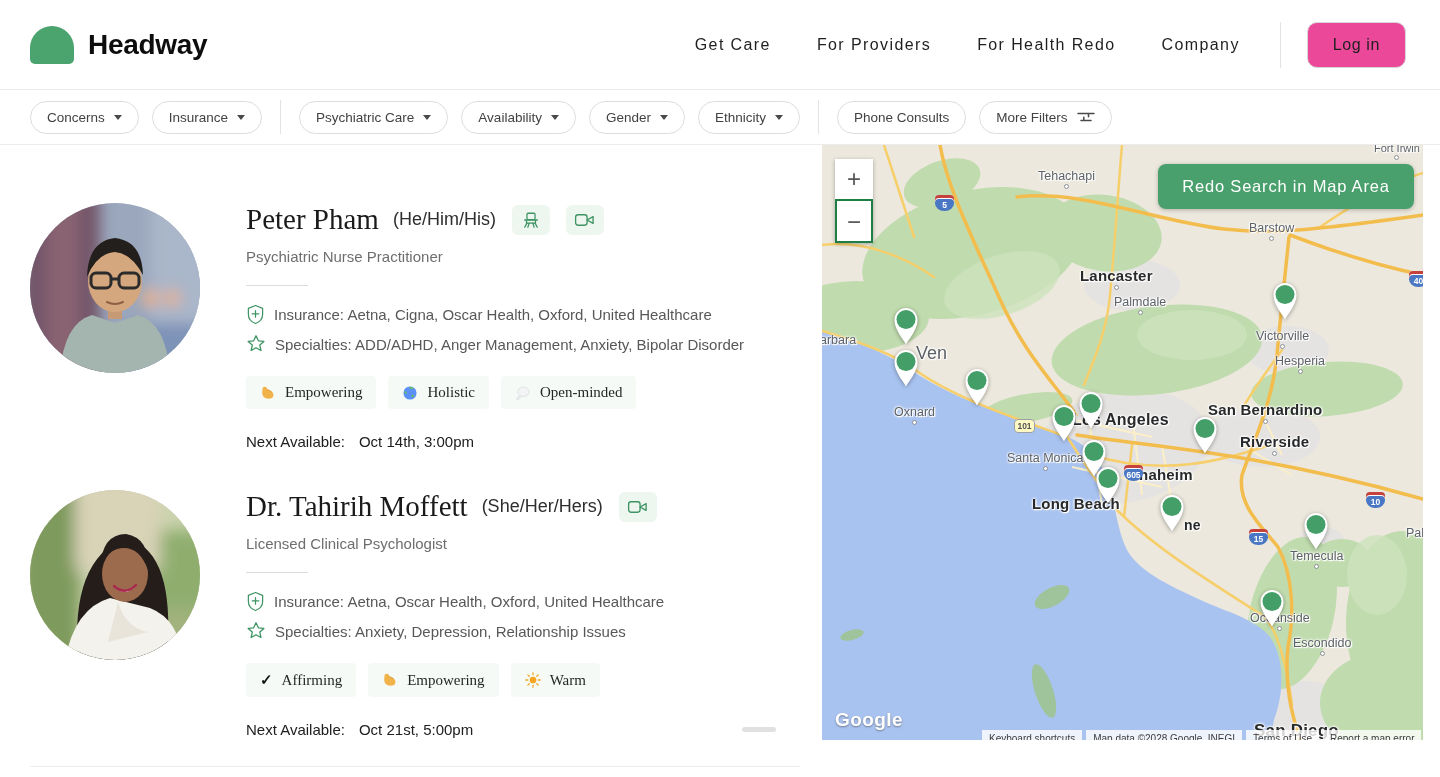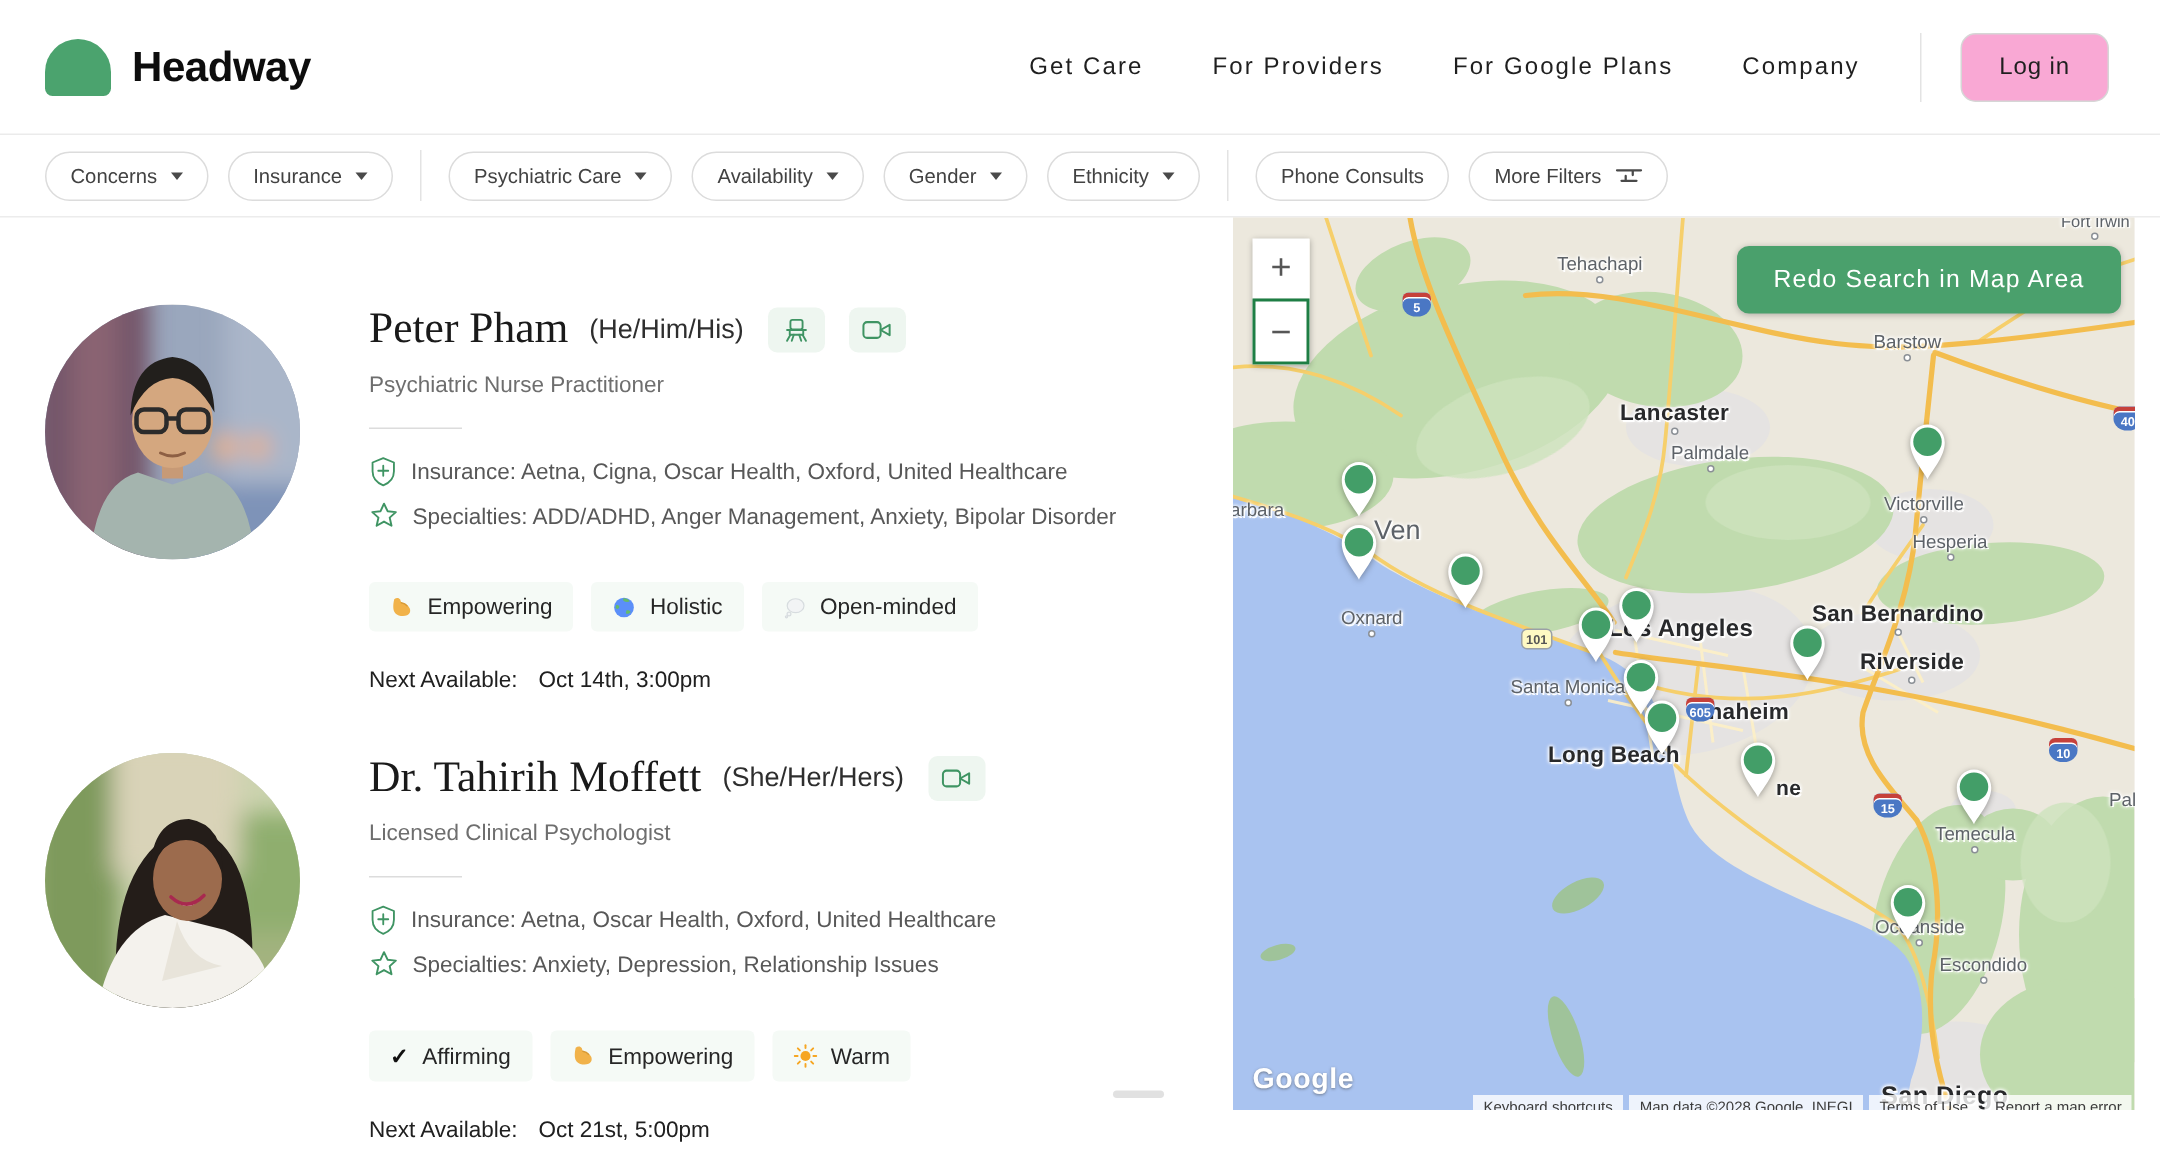--- a/index.html
+++ b/index.html
@@ -9,21 +9,21 @@
   
   .header { height:90px; display:flex; align-items:center; padding:0 34px 0 30px;
             border-bottom:1px solid #ebebeb; }
   .brand { display:flex; align-items:center; gap:14px; cursor:pointer; }
   .logo-mark { width:44px; height:38px; background:#4ba36e; border-radius:22px 22px 5px 5px; }
   .wordmark { font-size:28px; font-weight:700; letter-spacing:-.3px; color:#0d0d0d; }
   .main-nav { margin-left:auto; display:flex; align-items:center; gap:46px; }
   .nav-link { font-size:16px; letter-spacing:1.4px; color:#1f1f1f; cursor:pointer; white-space:nowrap; }
   .nav-sep { width:1px; height:46px; background:#e3e3e3; margin-left:40px; }
   .login-btn { margin-left:26px; padding:13px 25px; font-size:16px; letter-spacing:.6px;
-               border:1px solid #d6d6d6; border-radius:10px; background:#f9a8d4; cursor:pointer; color:#1f1f1f;}
+               border:1px solid #d6d6d6; border-radius:10px; background:#ec4899; cursor:pointer; color:#1f1f1f;}
 
   
   .filter-bar { height:55px; display:flex; align-items:center; gap:13px; padding:0 30px;
                 border-bottom:1px solid #ececec; }
   .pill { display:inline-flex; align-items:center; gap:9px; border:1px solid #dcdcdc; background:#fff;
           border-radius:17px; padding:8px 16px; font-size:13.5px; color:#424242; cursor:pointer;
           font-family:"Liberation Sans", sans-serif; white-space:nowrap; }
   .caret { width:0; height:0; border-left:4.5px solid transparent; border-right:4.5px solid transparent;
            border-top:5.5px solid #4a4a4a; }
   .filter-divider { width:1px; height:34px; background:#e3e3e3; margin:0 5px; }
@@ -40,21 +40,21 @@
   .avatar svg { display:block; }
   .name-row { display:flex; align-items:center; gap:14px; }
   .pname { font-family:"Liberation Serif", serif; font-weight:500; font-size:29px; color:#1a1a1a; cursor:pointer; }
   .pronouns { font-size:18px; color:#2e2e2e; }
   .chip { width:38px; height:30px; background:#eef6f0; border-radius:6px; display:inline-flex;
           align-items:center; justify-content:center; margin-left:2px; }
   .ptitle { margin-top:12px; font-size:15px; color:#6e6e6e; }
   .mini-divider { width:62px; height:1px; background:#dcdcdc; margin:20px 0 18px; }
   .info-row { display:flex; align-items:center; gap:9px; margin-top:9px; font-size:15px; color:#585858; }
   .info-row svg { flex:none; }
-  .traits { display:flex; gap:12px; margin-top:34px; }
+  .traits { display:flex; gap:12px; margin-top:22px;font-family:Liberation Serif, serif; }
   .trait { display:inline-flex; align-items:center; gap:9px; background:#f5faf6; border-radius:4px;
            padding:8px 14px; font-size:15px; color:#262626; }
   .check-glyph { font-weight:700; font-size:15px; color:#111; }
   .next-row { margin-top:24px; font-size:15px; color:#202020; }
   .next-row .next-label { margin-right:14px; }
   .scrollbar-thumb { position:absolute; right:24px; bottom:44px; width:34px; height:5px;
                      background:#e1e1e1; border-radius:3px; }
 
   
   .map { position:absolute; left:822px; top:0; width:601px; height:595px; overflow:hidden;
@@ -91,21 +91,21 @@
 <body>
 
 <header class="header">
   <div class="brand">
     <div class="logo-mark"></div>
     <div class="wordmark">Headway</div>
   </div>
   <nav class="main-nav">
       <a class="nav-link">Get Care</a>
       <a class="nav-link">For Providers</a>
-      <a class="nav-link">For Google Plans</a>
+      <a class="nav-link">For Health Redo</a>
       <a class="nav-link">Company</a>
     </nav>
   <div class="nav-sep"></div>
   <button class="login-btn">Log in</button>
 </header>
 
 <div class="filter-bar">
     <button class="pill">
       <span>Concerns</span>
       <span class="caret"></span>

